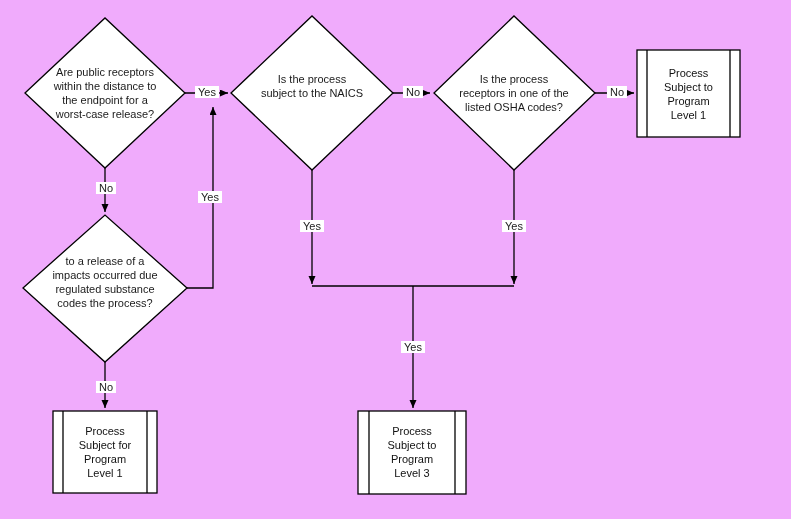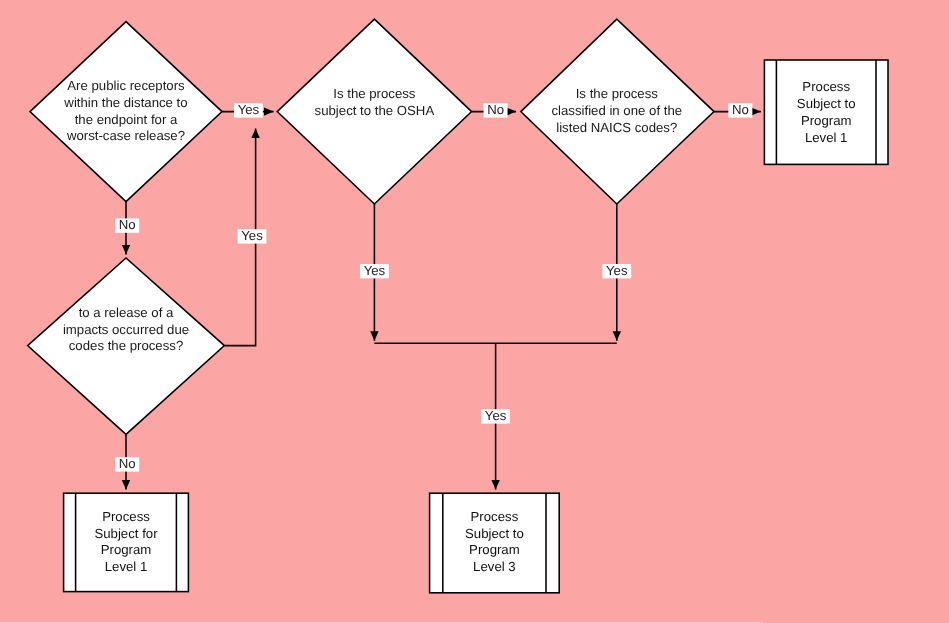--- a/index.html
+++ b/index.html
@@ -1,19 +1,19 @@
 <!DOCTYPE html>
 <html><head>
 <meta charset="utf-8">
 <style>
   html,body{margin:0;padding:0;background:#ffffff;}
   .canvas{
     position:relative;
     width:791px;height:519px;
-    background:#fca5a5;
+    background:#f0abfc;
     font-family:"Liberation Sans", sans-serif;
     color:#000;
     overflow:hidden;
   }
   .canvas svg{position:absolute;left:0;top:0;}
   .node-text{
     position:absolute;
     text-align:center;
     font-size:11px;
     line-height:14px;
@@ -81,32 +81,33 @@
 
   <div class="node-text" style="left:25px;top:65px;width:160px">
     <div>Are public receptors</div>
     <div>within the distance to</div>
     <div>the endpoint for a</div>
     <div>worst-case release?</div>
   </div>
 
   <div class="node-text" style="left:232px;top:72px;width:160px">
     <div>Is the process</div>
-    <div>subject to the OSHA</div>
+    <div>subject to the NAICS</div>
   </div>
 
   <div class="node-text" style="left:434px;top:72px;width:160px">
     <div>Is the process</div>
-    <div>classified in one of the</div>
-    <div>listed NAICS codes?</div>
+    <div>receptors in one of the</div>
+    <div>listed OSHA codes?</div>
   </div>
 
   <div class="node-text" style="left:25px;top:254px;width:160px">
     <div>to a release of a</div>
     <div>impacts occurred due</div>
+    <div>regulated substance</div>
     <div>codes the process?</div>
   </div>
 
   <div class="node-text bold" style="left:648px;top:66px;width:81px">
     <div>Process</div>
     <div>Subject to</div>
     <div>Program</div>
     <div>Level 1</div>
   </div>
 

